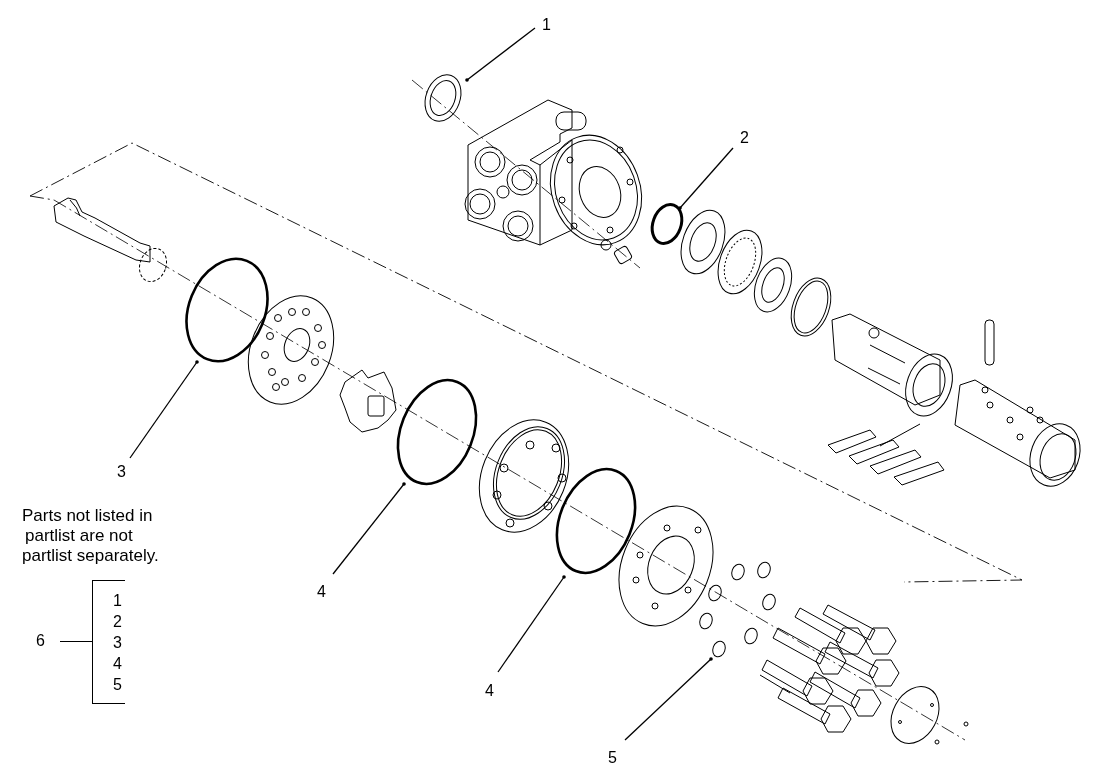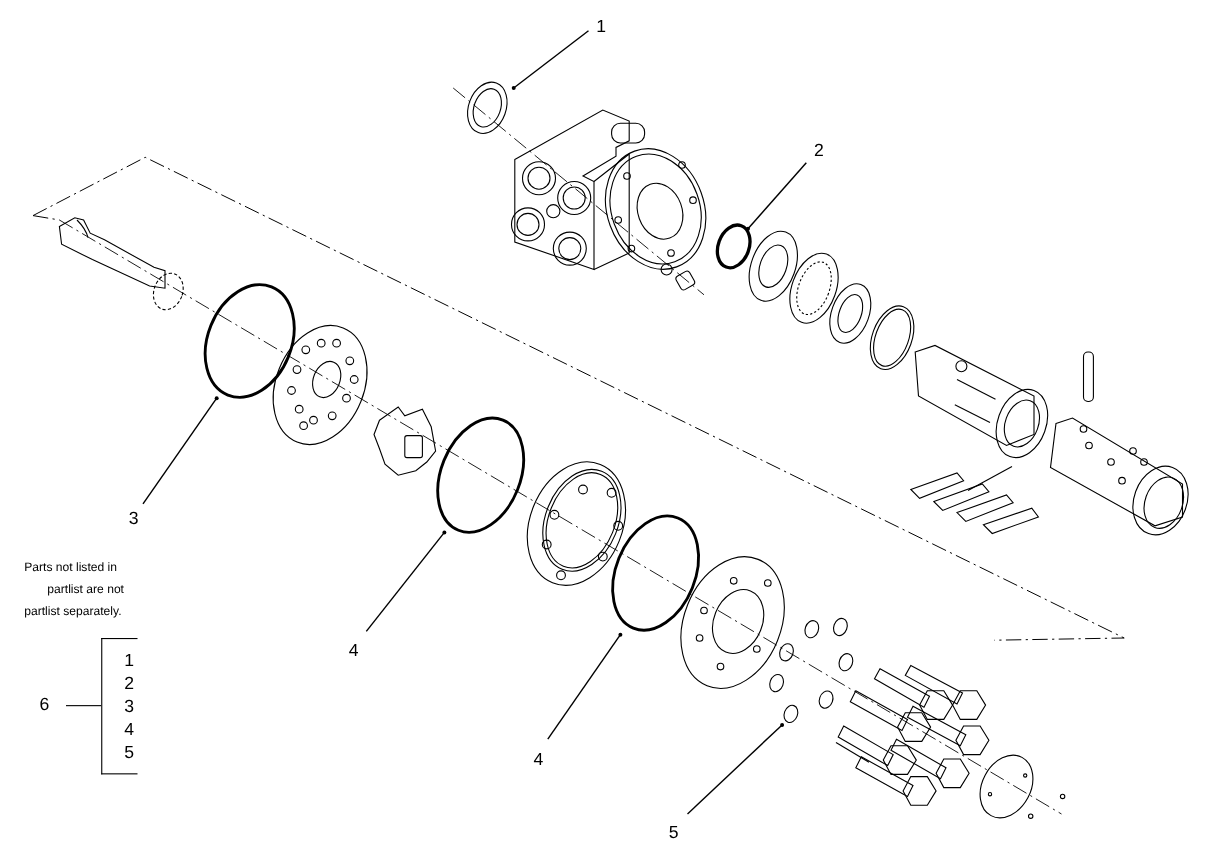--- a/index.html
+++ b/index.html
@@ -1,20 +1,20 @@
 <!DOCTYPE html>
 <html><head>
 <meta charset="utf-8">
 <style>
   html, body { margin: 0; padding: 0; background: #ffffff; }
   body { width: 1098px; height: 778px; position: relative; overflow: hidden;
          font-family: "Liberation Sans", sans-serif; color: #000; }
   #diagram { position: absolute; left: 0; top: 0; width: 1098px; height: 778px; }
   .callout { position: absolute; font-size: 16px; line-height: 16px; }
-  .note { position: absolute; left: 22px; top: 506px; font-size: 11px; line-height: 20px; }
+  .note { position: absolute; left: 22px; top: 506px; font-size: 17px; line-height: 20px; }
   .note div { white-space: nowrap; }
   .kit-list { position: absolute; left: 92px; top: 580px; width: 32px; height: 122px;
               border-left: 1.3px solid #000; border-top: 1.3px solid #000; border-bottom: 1.3px solid #000; }
   .kit-list .item { position: absolute; left: 20px; font-size: 16px; line-height: 16px; }
   .kit-label { position: absolute; left: 36px; top: 632px; font-size: 16px; }
   .kit-line { position: absolute; left: 60px; top: 641px; width: 32px; border-top: 1.3px solid #000; }
 </style>
 </head>
 <body>
 
@@ -222,21 +222,21 @@
 
 <div class="callout" style="left:542px;top:17px;">1</div>
 <div class="callout" style="left:740px;top:130px;">2</div>
 <div class="callout" style="left:117px;top:464px;">3</div>
 <div class="callout" style="left:317px;top:584px;">4</div>
 <div class="callout" style="left:485px;top:683px;">4</div>
 <div class="callout" style="left:608px;top:750px;">5</div>
 
 <div class="note">
   <div>Parts not listed in</div>
-  <div style="padding-left:3px;margin-left:18px;">partlist are not</div>
+  <div style="padding-left:3px;">partlist are not</div>
   <div>partlist separately.</div>
 </div>
 
 <div class="kit-label">6</div>
 <div class="kit-line"></div>
 <div class="kit-list">
   <div class="item" style="top:12px;">1</div>
   <div class="item" style="top:33px;">2</div>
   <div class="item" style="top:54px;">3</div>
   <div class="item" style="top:75px;">4</div>

